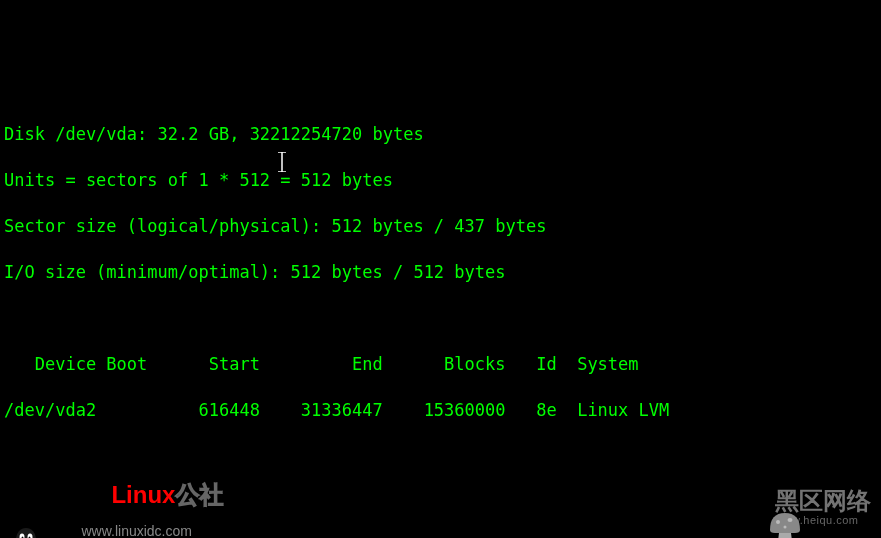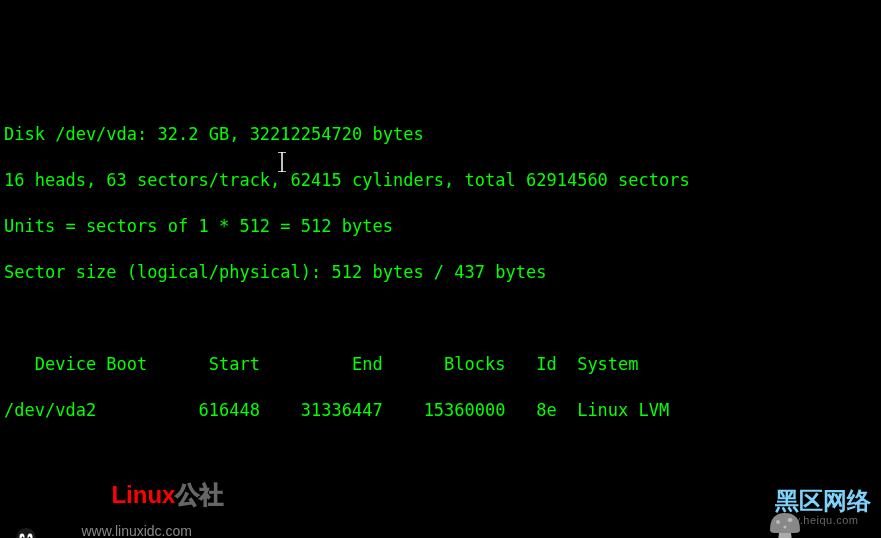--- a/index.html
+++ b/index.html
@@ -77,21 +77,21 @@
     .wm-right-text {
       display: flex;
       flex-direction: column;
       line-height: 1.1;
       text-align: left;
     }
     .wm-chinese {
       font-family: "Microsoft YaHei", Arial, sans-serif;
       font-size: 24px;
       font-weight: bold;
-      color: #7dd3fc;
+      color: #737373;
       white-space: nowrap;
     }
     .wm-domain {
       font-family: Arial, sans-serif;
       font-size: 11px;
       color: #666666;
       white-space: nowrap;
       letter-spacing: 0.5px;
     }
     .cursor {
@@ -103,23 +103,23 @@
       pointer-events: none;
     }
   </style>
 </head>
 <body>
 
 
 
 <div>
 <div class="line">Disk /dev/vda: 32.2 GB, 32212254720 bytes</div>
-<div class="line">16 heads, 63 sectors/track, 62415 cylinders, total 62914560 sectors</div>
 <div class="line">Units = sectors of 1 * 512 = 512 bytes</div>
 <div class="line">Sector size (logical/physical): 512 bytes / 437 bytes</div>
+<div class="line">I/O size (minimum/optimal): 512 bytes / 512 bytes</div>
 <div class="blank-line"></div>
 <div class="line">   Device Boot      Start         End      Blocks   Id  System</div>
 <div class="line">/dev/vda2          616448    31336447    15360000   8e  Linux LVM</div>
 
 
 
 
 
 
 

